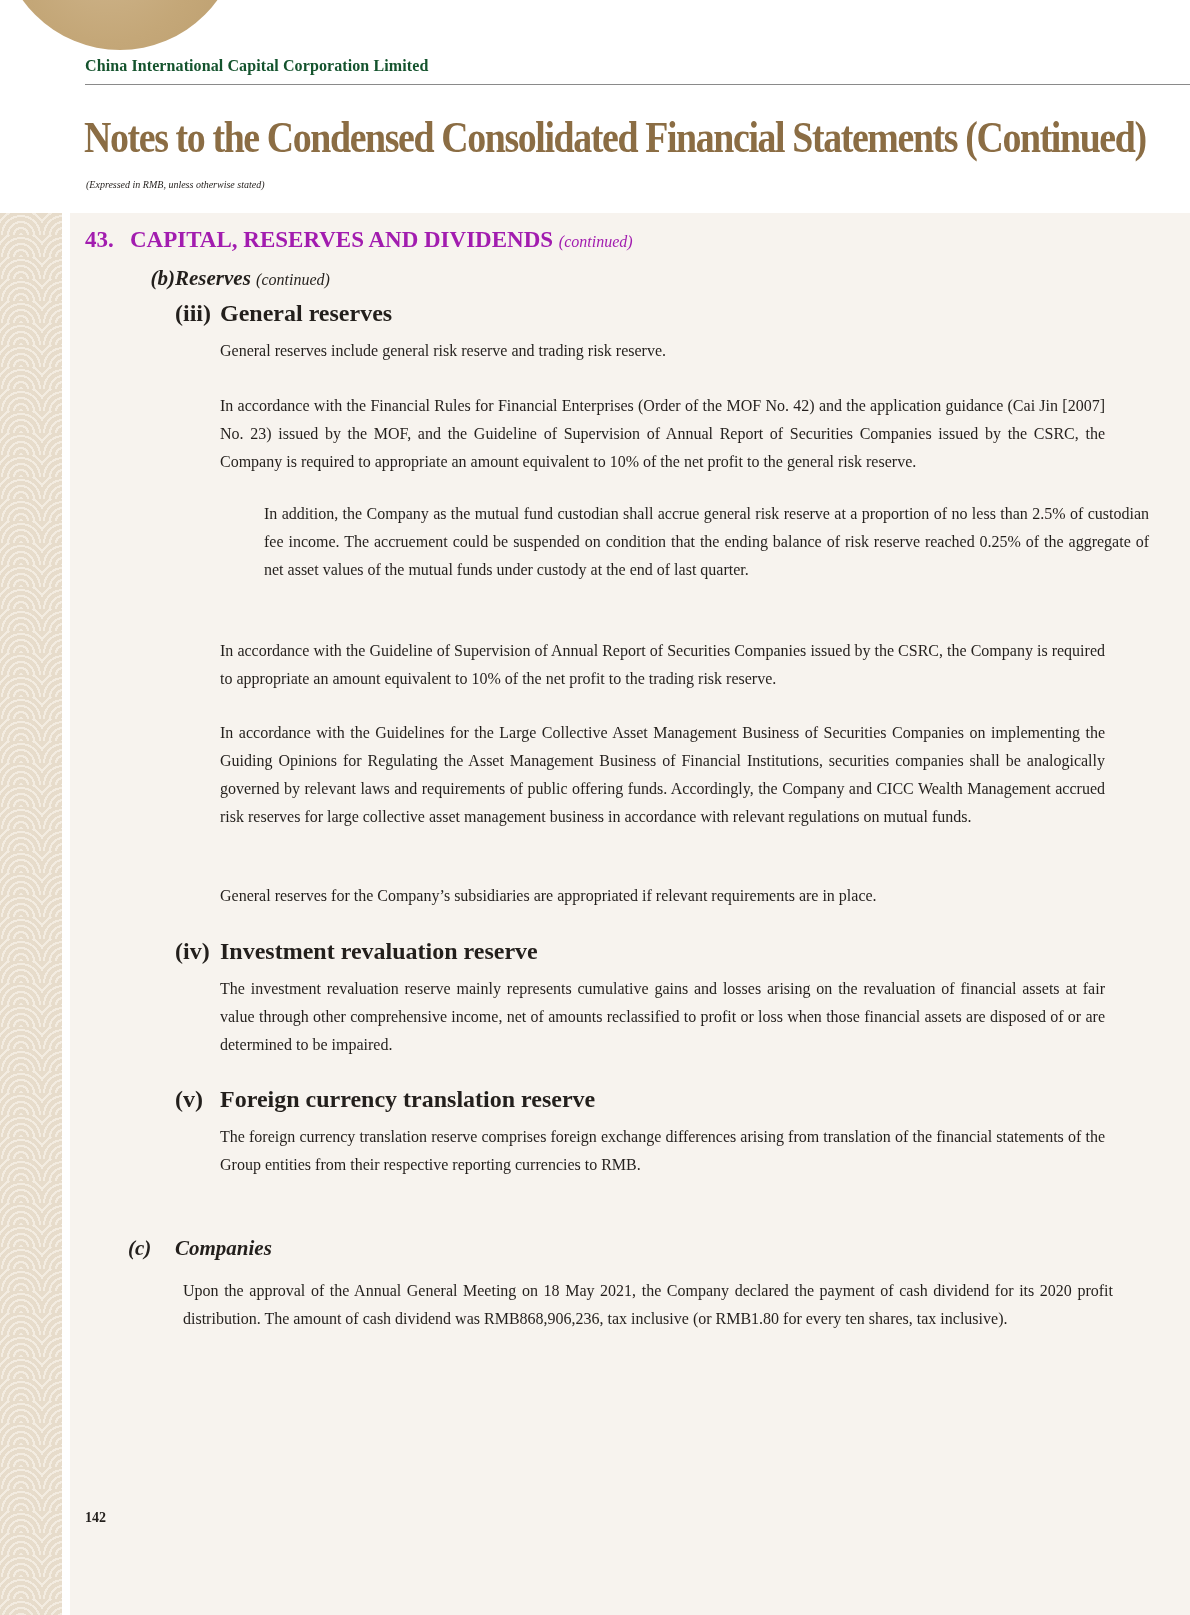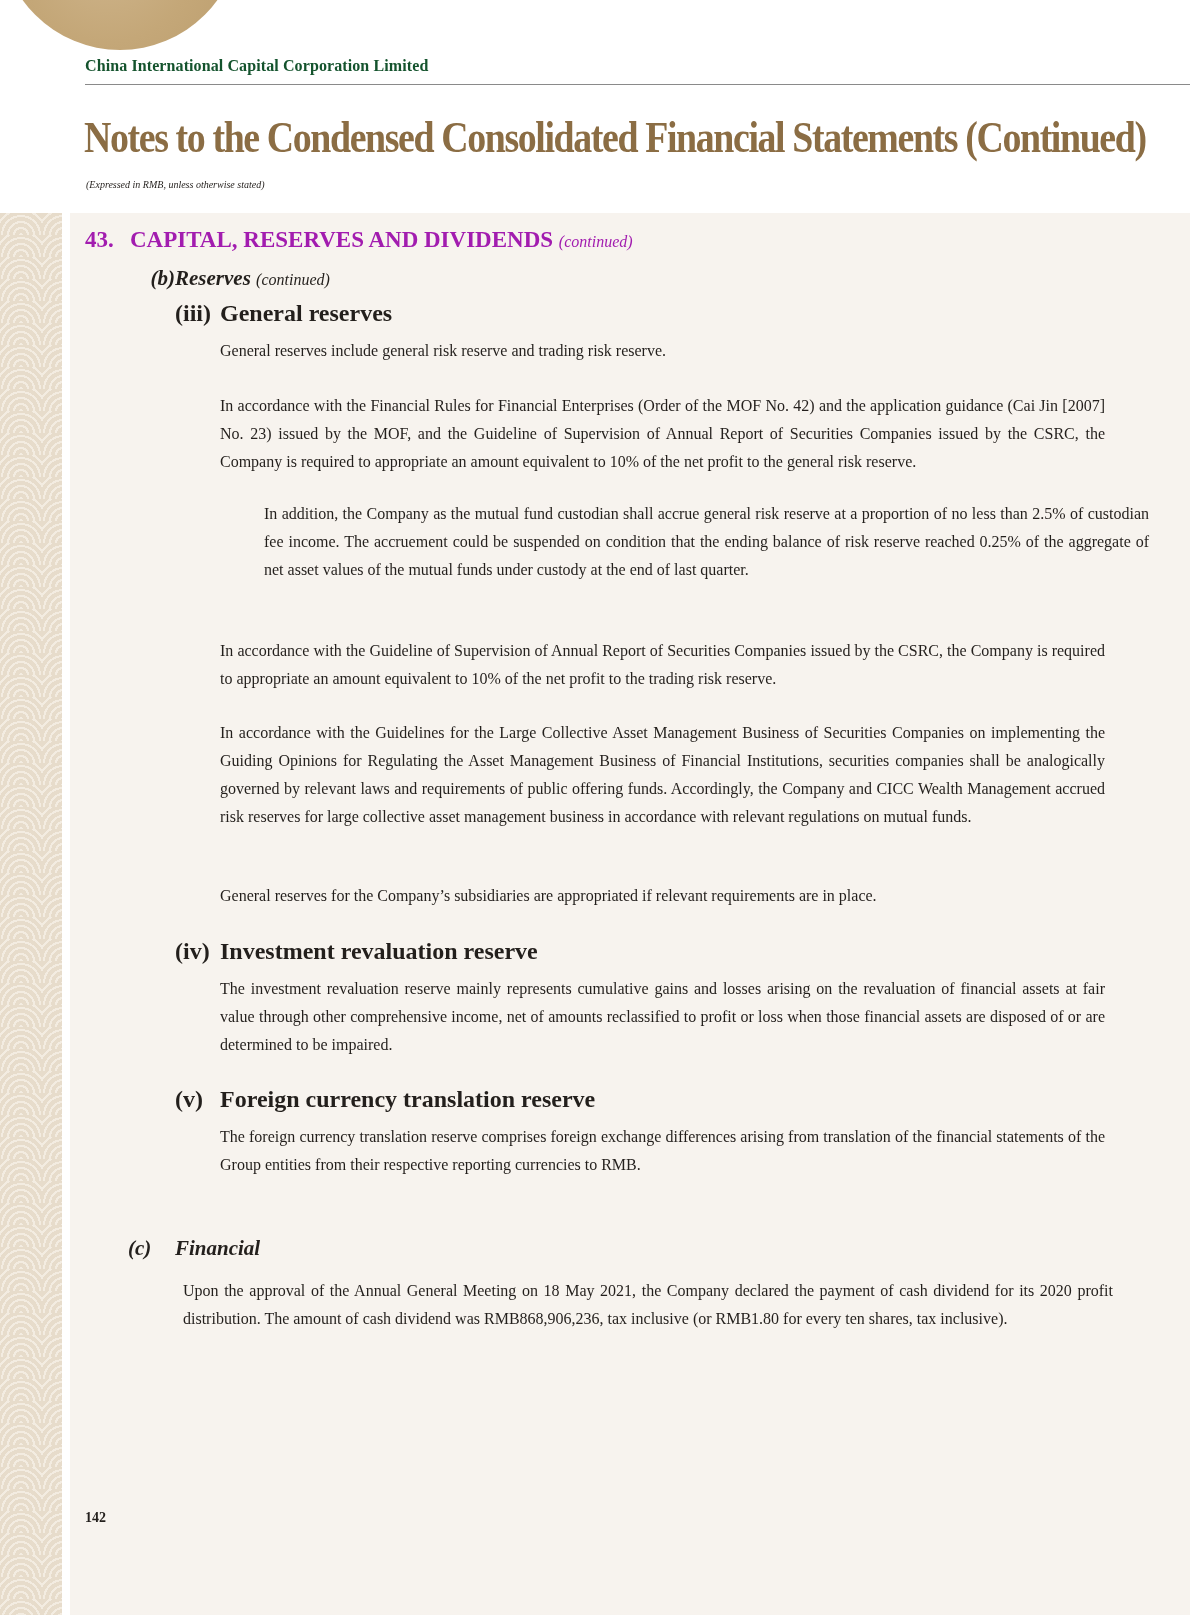--- a/index.html
+++ b/index.html
@@ -111,17 +111,17 @@
   <span class="lab">(iv)</span><span>Investment revaluation reserve</span>
 </div>
 <div class="para" style="top:975px;">The investment revaluation reserve mainly represents cumulative gains and losses arising on the revaluation of financial assets at fair value through other comprehensive income, net of amounts reclassified to profit or loss when those financial assets are disposed of or are determined to be impaired.</div>
 
 <div class="item-head" style="top:1086px;">
   <span class="lab">(v)</span><span>Foreign currency translation reserve</span>
 </div>
 <div class="para" style="top:1123px;">The foreign currency translation reserve comprises foreign exchange differences arising from translation of the financial statements of the Group entities from their respective reporting currencies to RMB.</div>
 
 <div class="sub-c">
-  <span class="lab">(c)</span><span>Financial</span>
+  <span class="lab">(c)</span><span>Companies</span>
 </div>
 <div class="para-c">Upon the approval of the Annual General Meeting on 18 May 2021, the Company declared the payment of cash dividend for its 2020 profit distribution. The amount of cash dividend was RMB868,906,236, tax inclusive (or RMB1.80 for every ten shares, tax inclusive).</div>
 
 <div class="page-num">142</div>
 
 </body></html>

